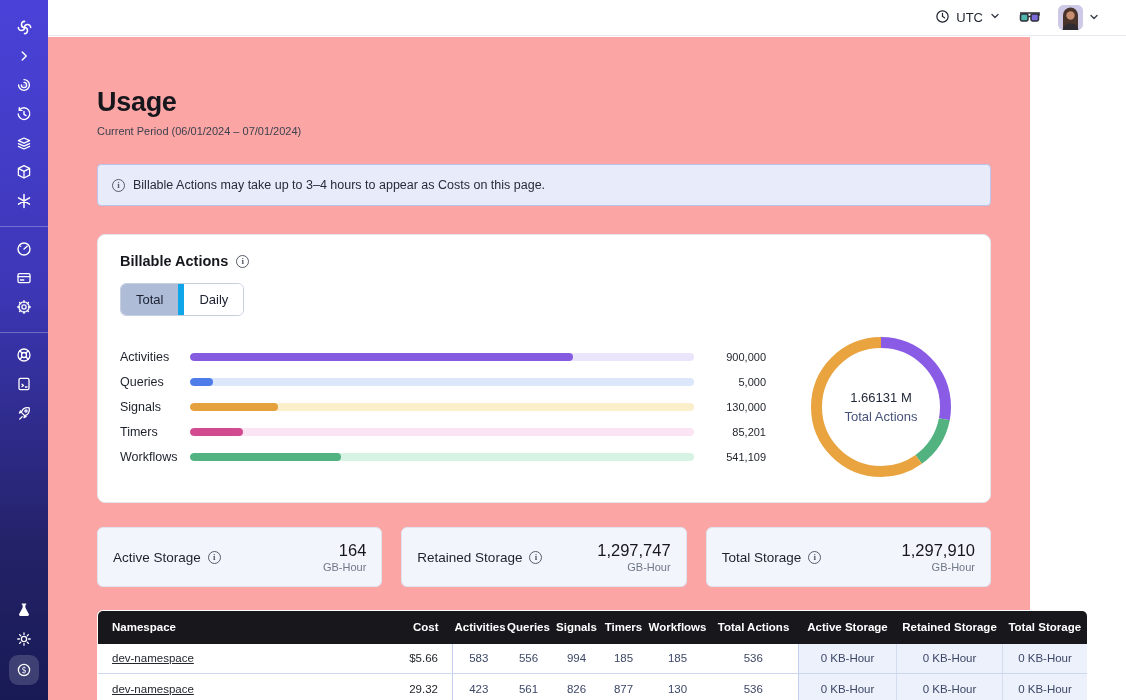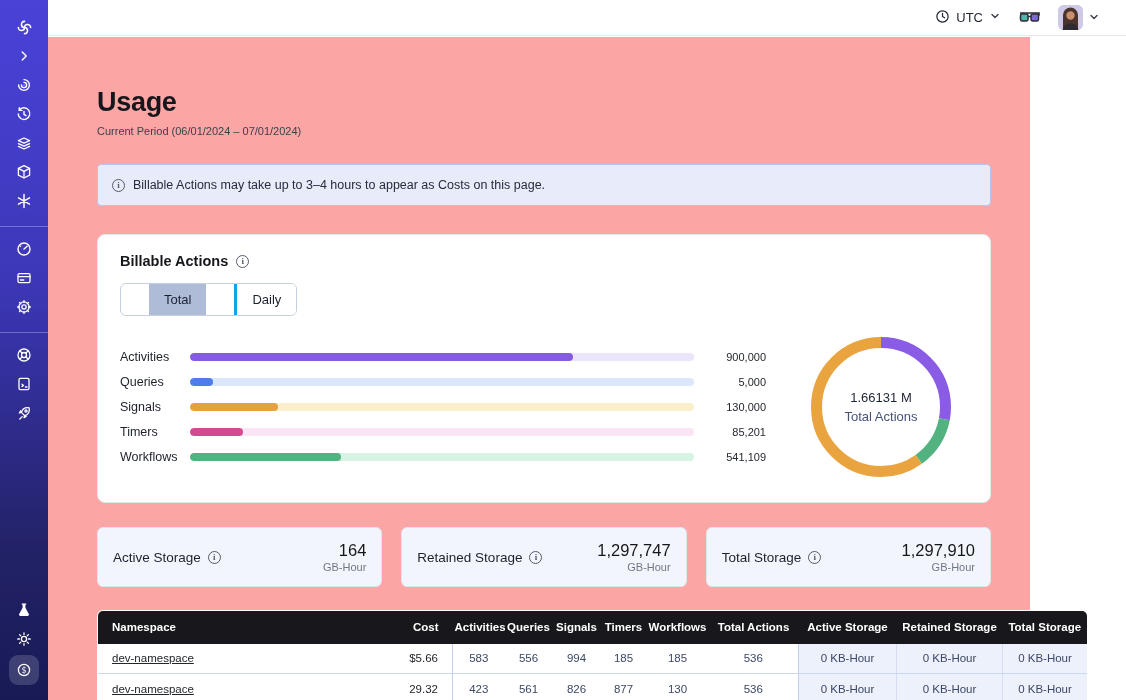--- a/index.html
+++ b/index.html
@@ -42,23 +42,23 @@
     height:42px; display:flex; align-items:center; padding:0 14px; gap:8px;
     font-size:12.5px; color:#272c38; }
 
   .info-i { display:inline-flex; align-items:center; justify-content:center; width:13px; height:13px;
     border:1px solid #555b68; border-radius:50%; font-size:9px; color:#555b68; font-weight:700;
     font-family:"Liberation Serif", serif; flex:0 0 auto; cursor:pointer; }
 
   .card { margin-top:28px; background:#fff; border:1px solid #e3e6ee; border-radius:8px; padding:18px 22px 20px; }
   .card-title-row { display:flex; align-items:center; gap:8px; font-size:14.5px; font-weight:600; color:#16171d; }
   .tabs { display:inline-flex; margin-top:14px; border:1px solid #c6cfe0; border-radius:6px; overflow:hidden; }
-  .tab { font-size:13px; padding:8px 15px; cursor:pointer; color:#1c2130; background:#fff;margin-left:28px; }
+  .tab { font-size:13px; padding:8px 15px; cursor:pointer; color:#1c2130; background:#fff; }
   .tab.active { background:#aebcd8; font-weight:500; }
-  .tab + .tab { border-left:3px solid #0ea5e9; }
+  .tab + .tab { border-left:6px solid #0ea5e9; }
 
   .chart-row { display:flex; align-items:center; margin-top:16px; }
   .bars { flex:1 1 auto; }
   .bar-row { display:flex; align-items:center; height:25px; }
   .bar-label { width:64px; font-size:12.5px; color:#1d212b; flex:0 0 auto; }
   .bar-track { flex:1 1 auto; height:8px; border-radius:4px; margin:0 0 0 6px; overflow:hidden; }
   .bar-fill { height:8px; border-radius:4px; }
   .bar-value { width:72px; text-align:right; font-size:11px; color:#23272f; flex:0 0 auto; }
   .donut-box { width:150px; height:150px; position:relative; margin:0 12px 0 40px; flex:0 0 auto; }
   .donut-center { position:absolute; inset:0; display:flex; flex-direction:column; align-items:center;

